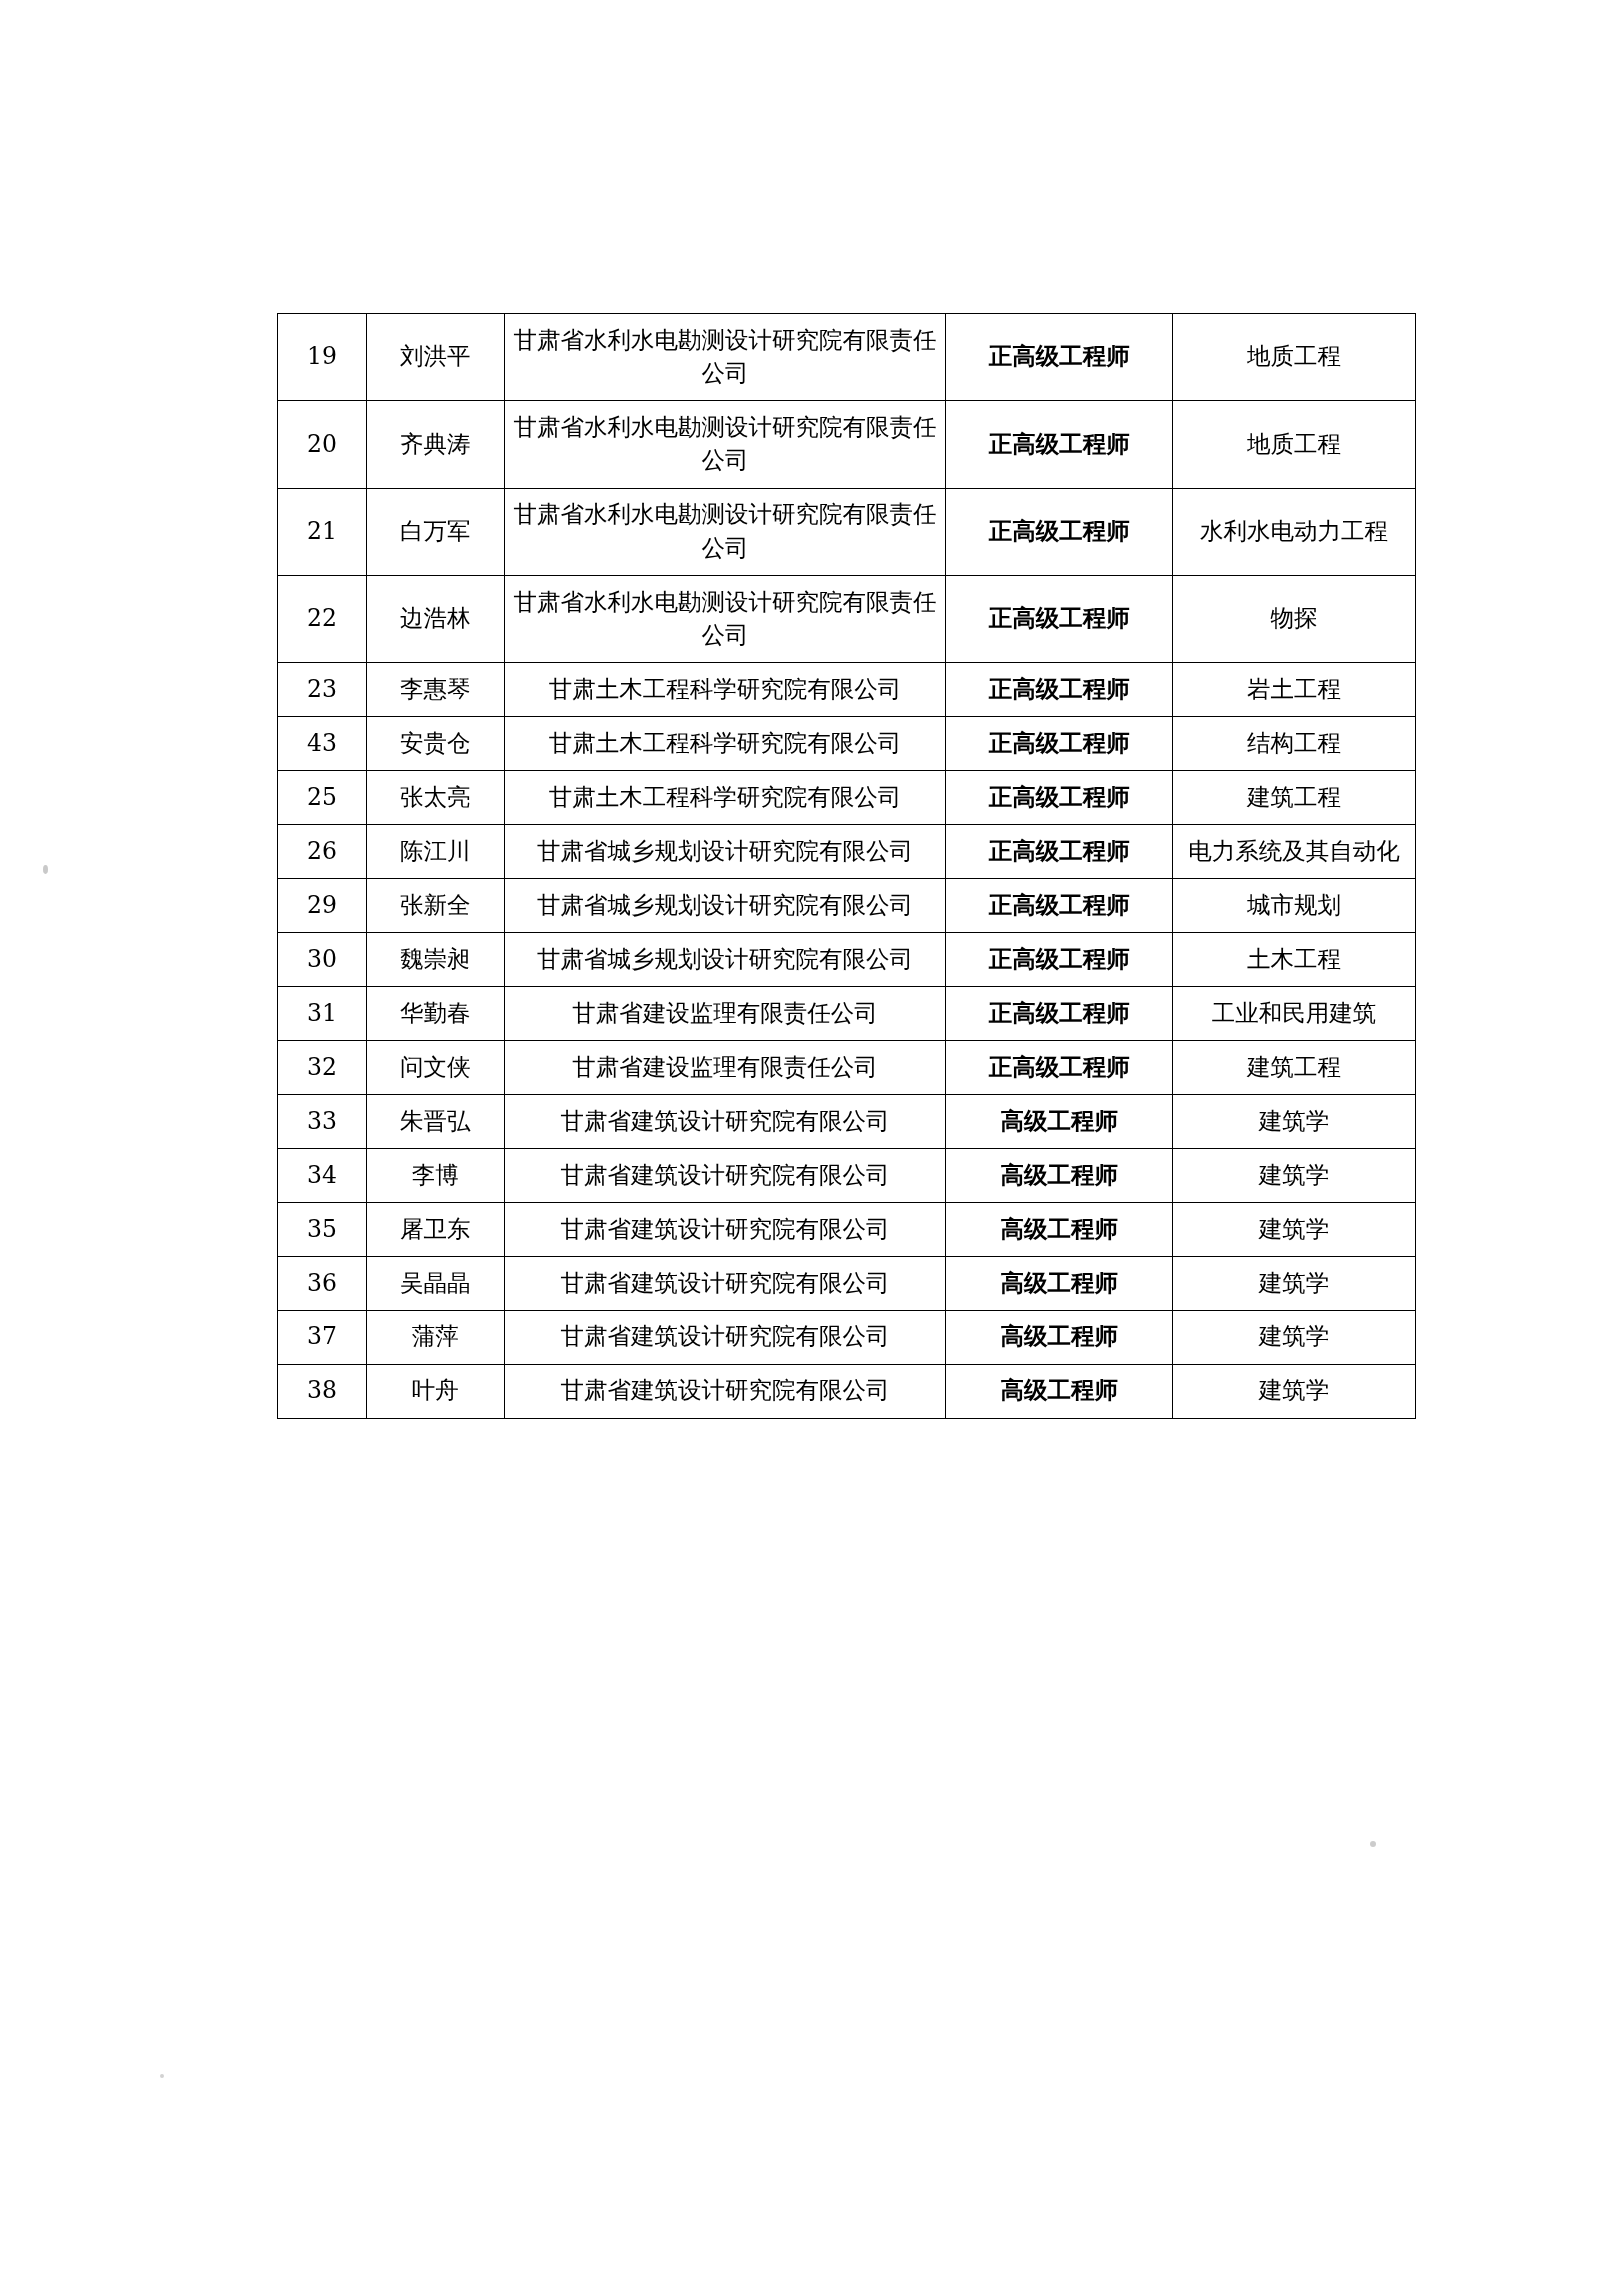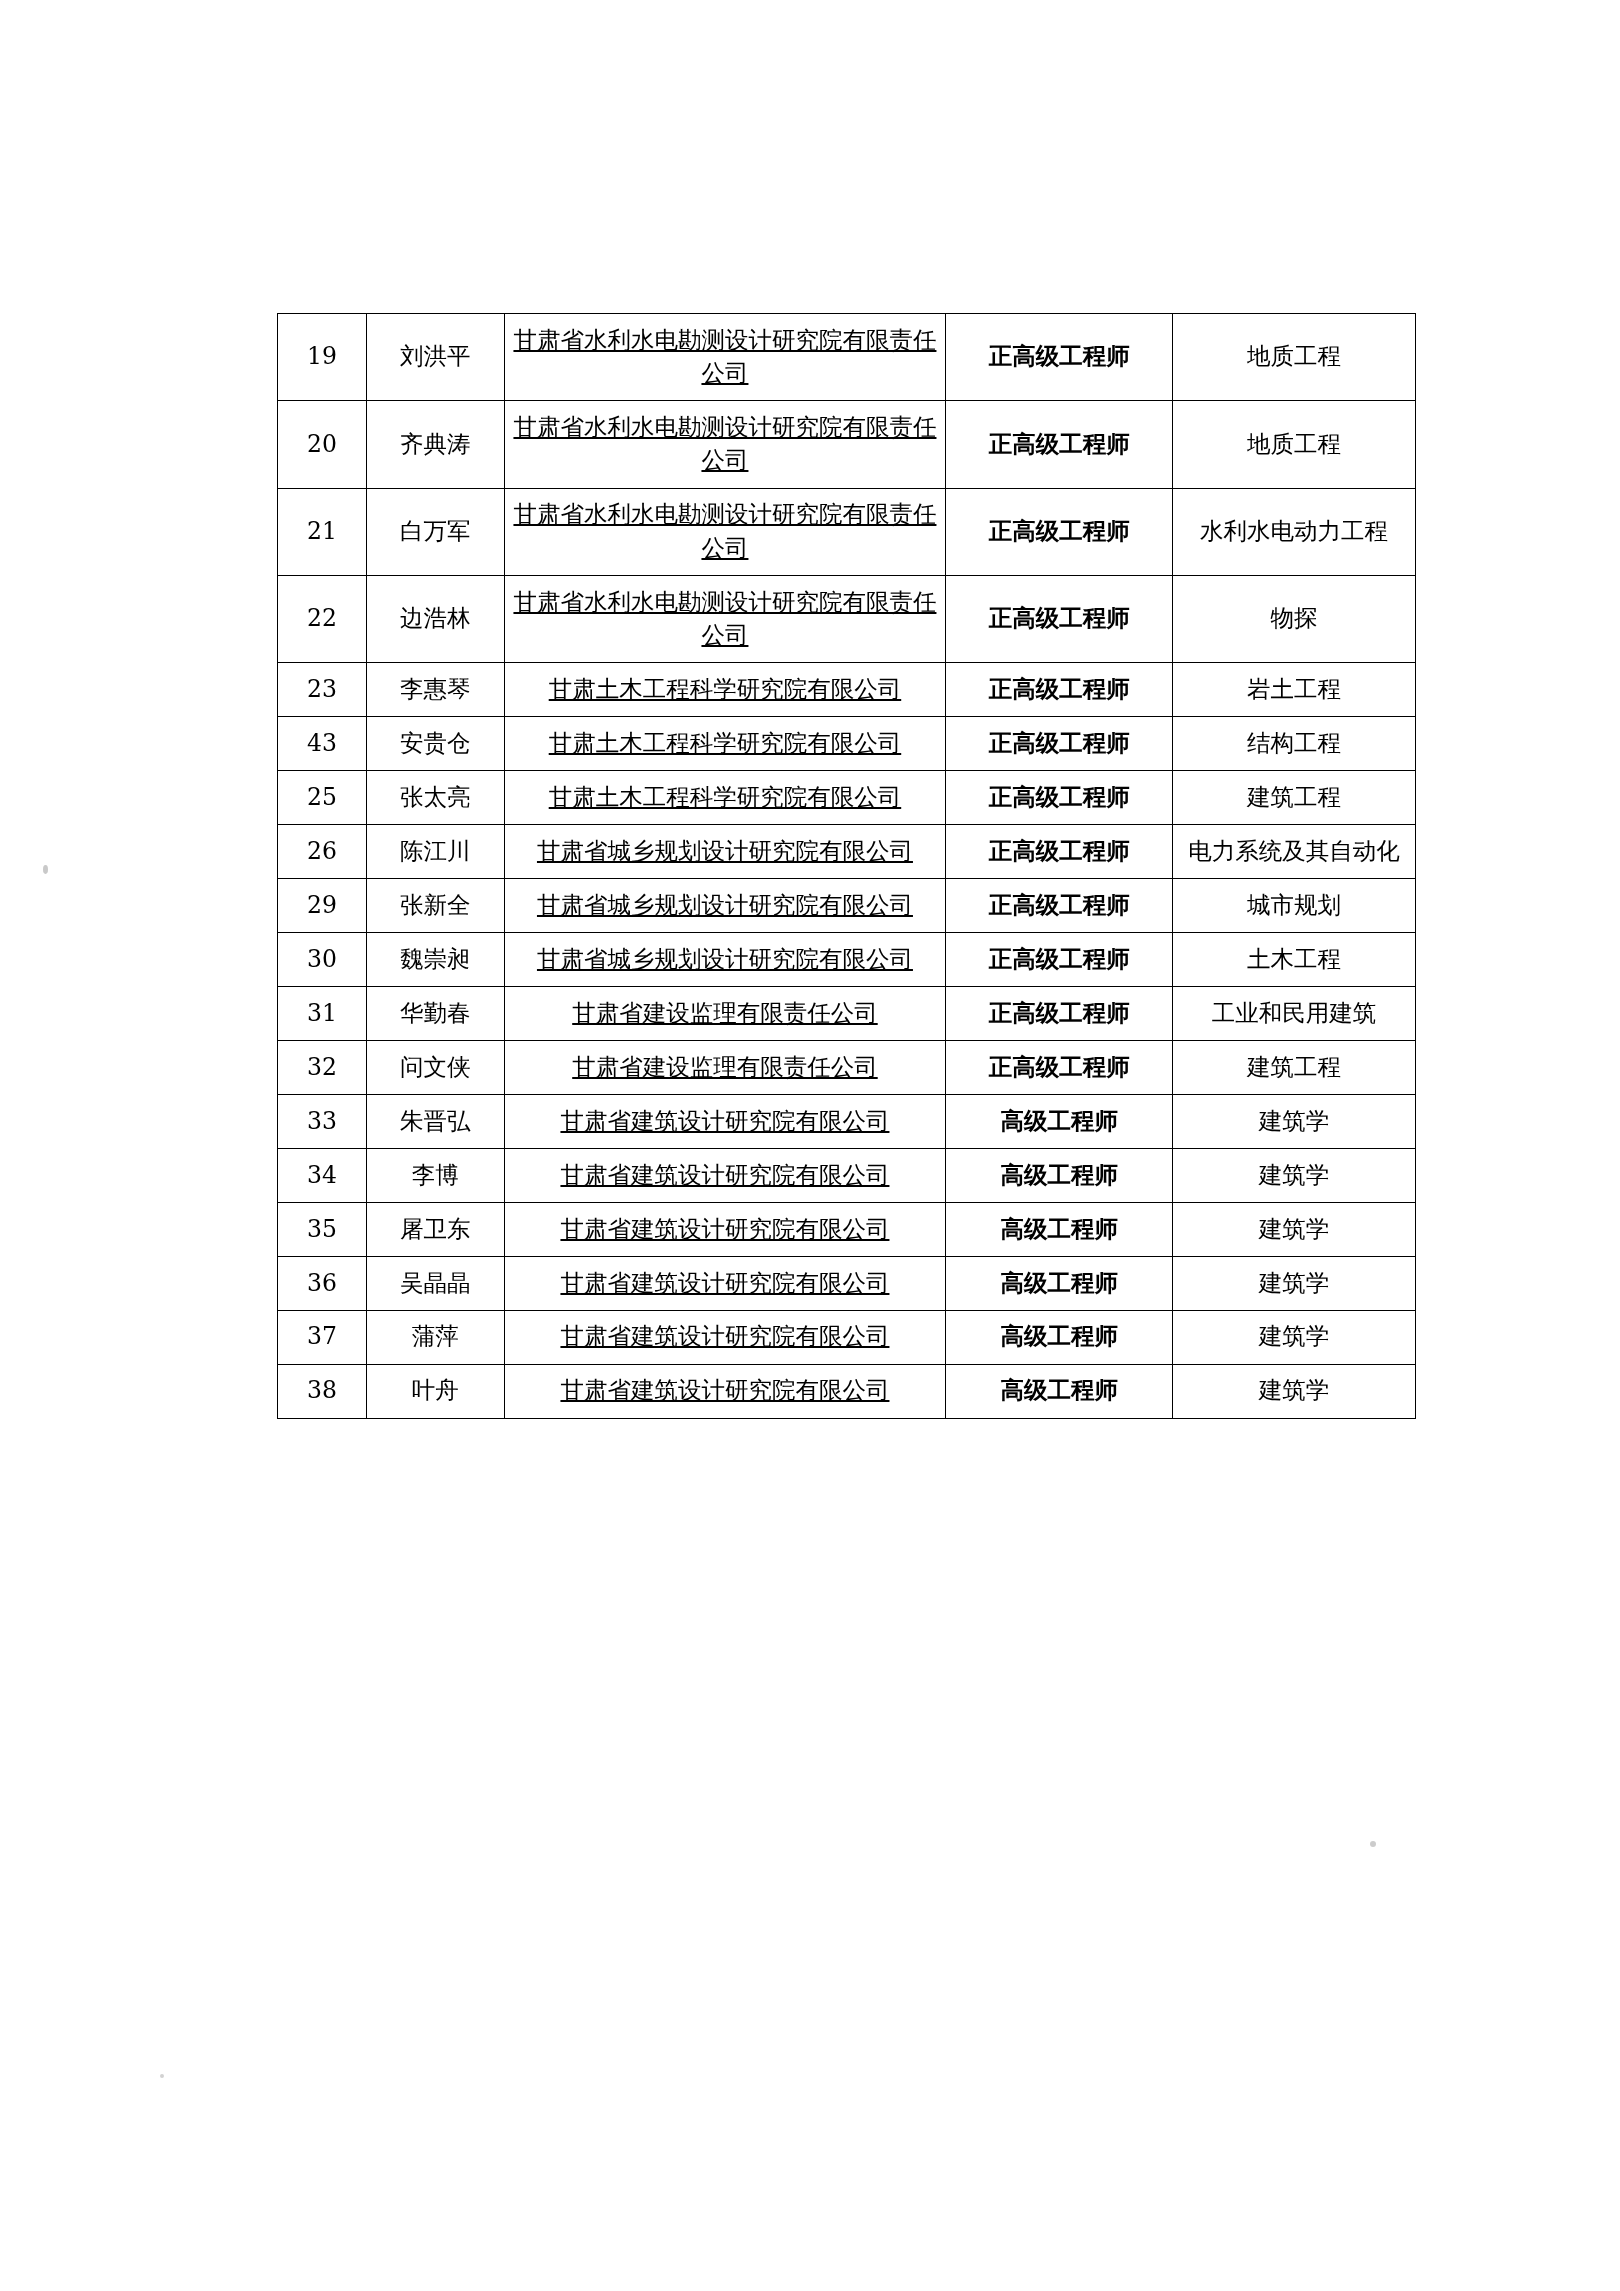--- a/index.html
+++ b/index.html
@@ -39,21 +39,21 @@
     text-align: center;
     vertical-align: middle;
     font-size: 23.5px;
     line-height: 1.42;
     padding: 9.8px 5.9px;
     font-family: "DejaVu Serif", "Liberation Serif", serif;
     word-break: break-all;
   }
   td.col-idx { width: 76px; }
   td.col-name { width: 125px; }
-  td.col-org { width: 429px; text-decoration: underline; }
+  td.col-org { width: 429px; }
   td.col-title { width: 214px; font-weight: bold; }
   td.col-major { width: 230px; }
 
   
   .num {
     font-family: "DejaVu Serif", "Liberation Serif", serif;
     font-size: 23.5px;
   }
   .speck {
     position: absolute;

